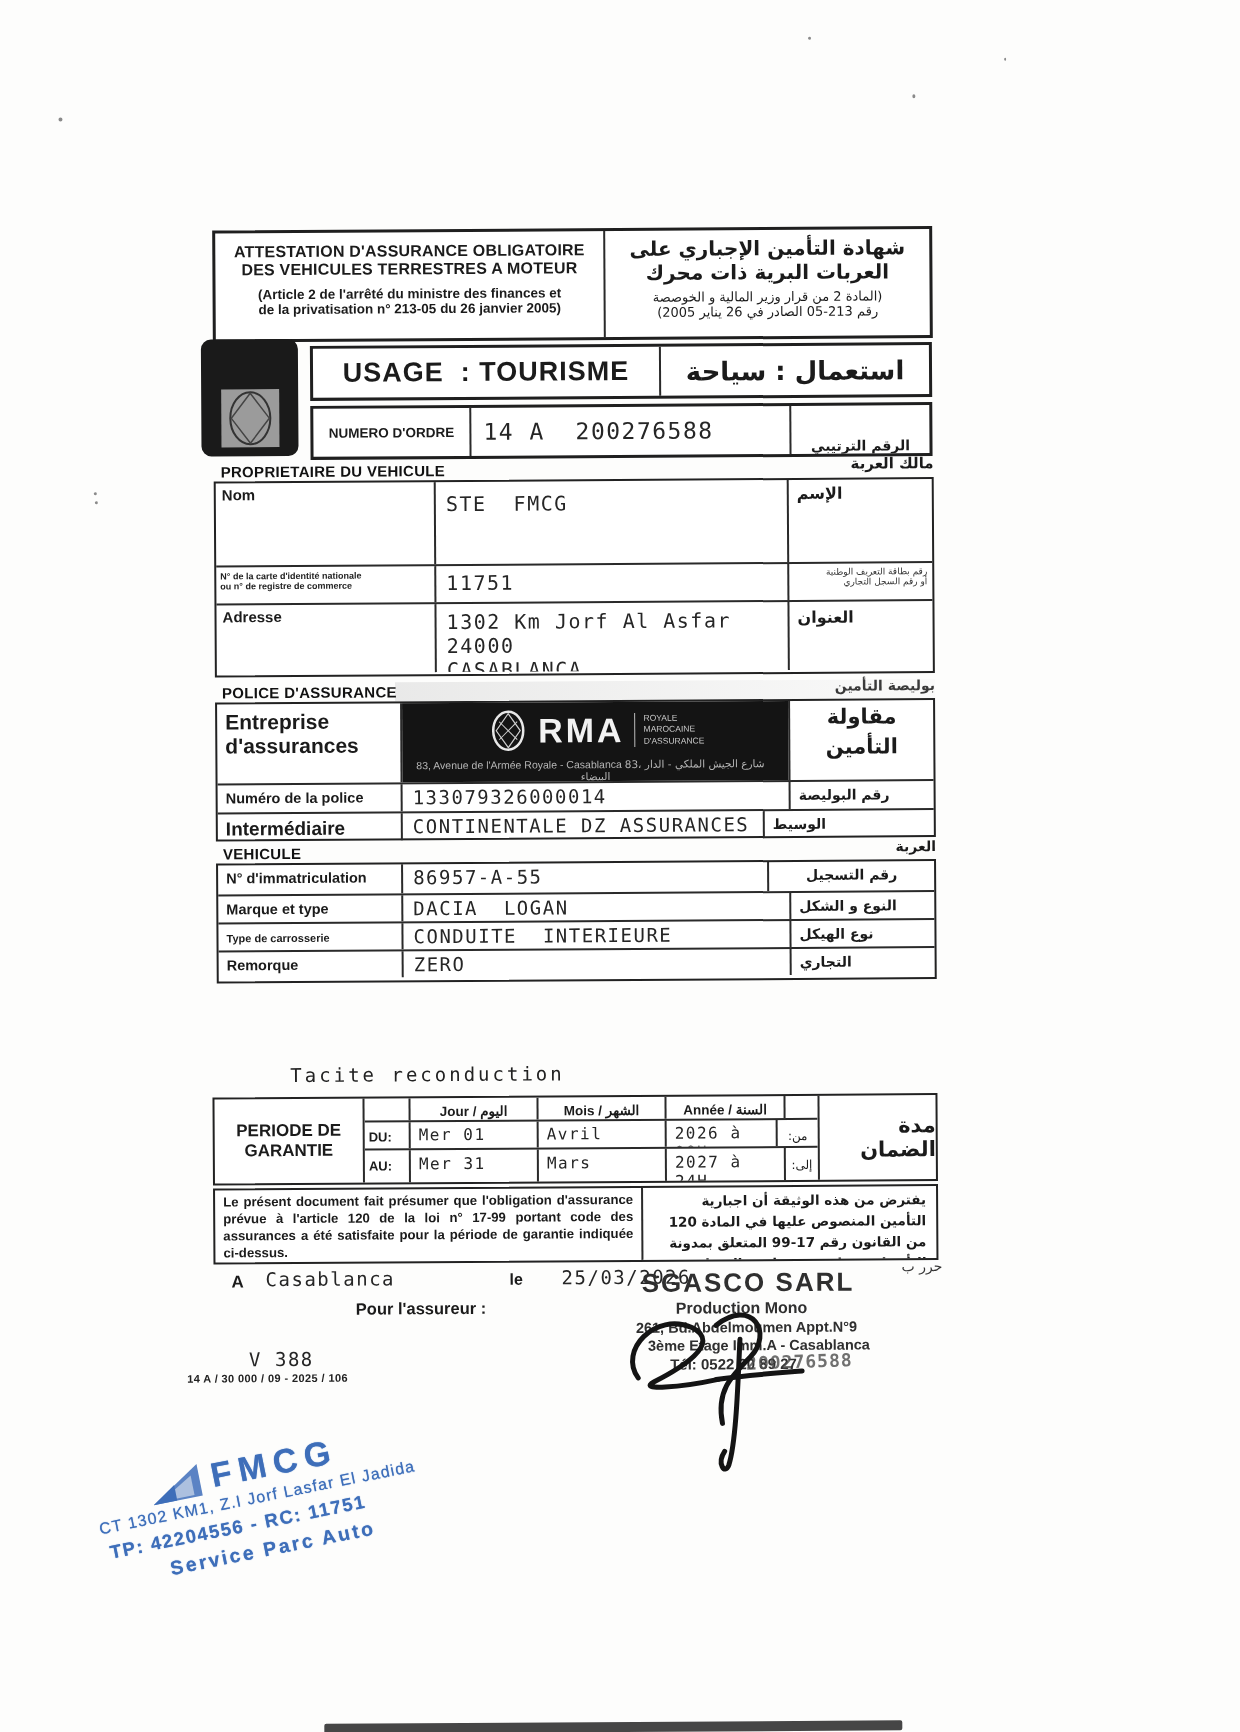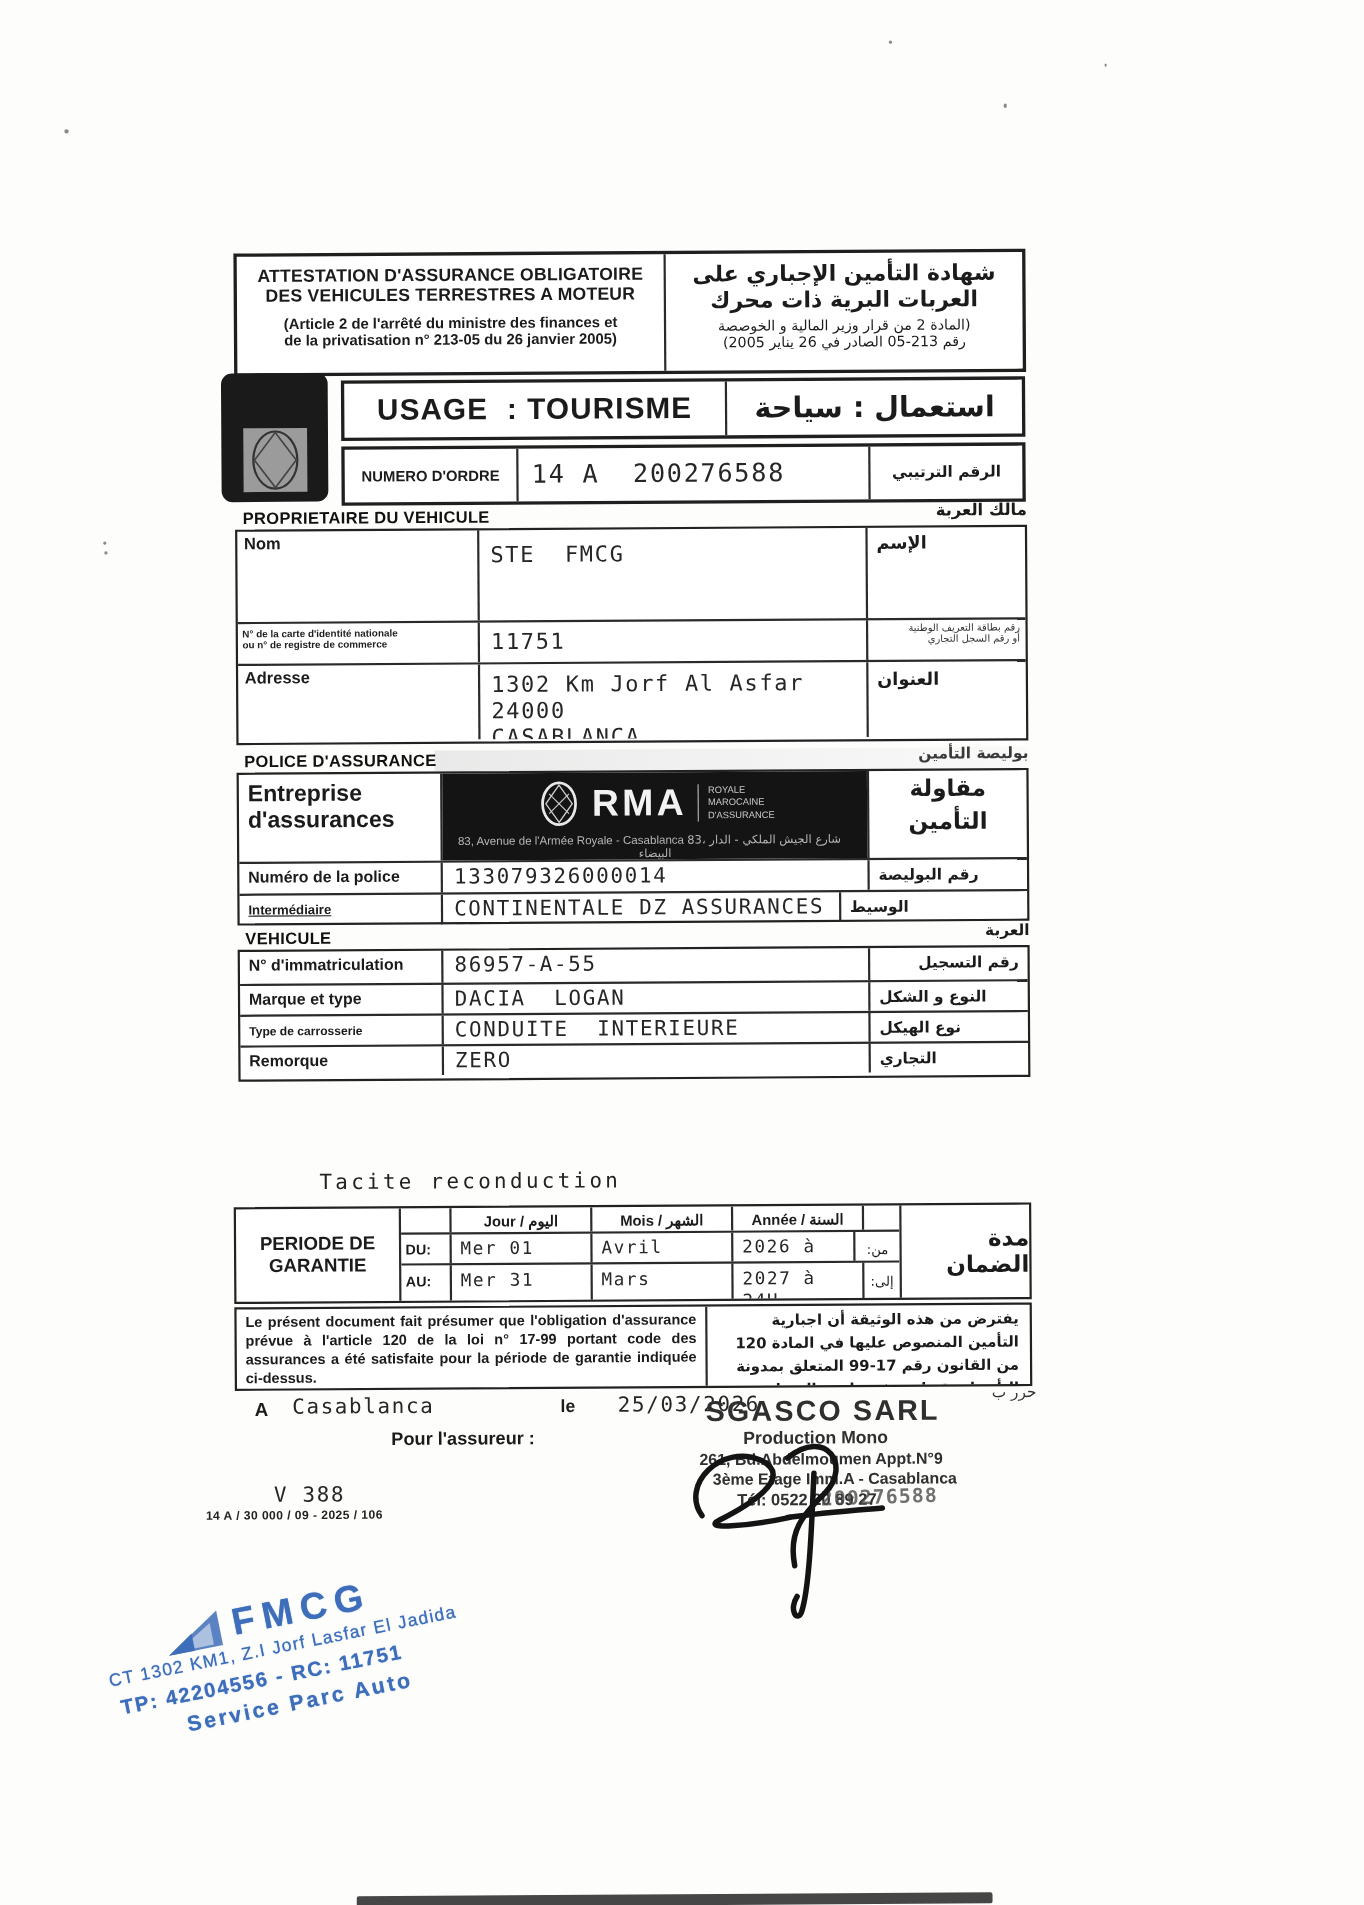--- a/index.html
+++ b/index.html
@@ -67,21 +67,21 @@
     </div>
   </div>
 
   <div class="abs box row" style="left:312px;top:404px;width:622px;height:54px;">
     <div class="cell vline" style="width:158px;display:flex;align-items:center;justify-content:center;">
       <span class="b" style="font-size:13.5px;">NUMERO D'ORDRE</span>
     </div>
     <div class="cell vline" style="width:320px;display:flex;align-items:center;padding-left:12px;">
       <span class="typed pre" style="font-size:23px;">14 A  200276588</span>
     </div>
-    <div class="cell ar" style="flex:1;display:flex;align-items:flex-end;justify-content:center;padding-bottom:16px;">
+    <div class="cell ar" style="flex:1;display:flex;align-items:flex-end;justify-content:center;padding-bottom:0;">
       <span class="b" style="font-size:14px;">الرقم الترتيبي</span>
     </div>
   </div>
 
   <div class="abs seclab" style="left:222px;top:461px;">PROPRIETAIRE DU VEHICULE</div>
   <div class="abs ar b" style="right:305px;top:456px;font-size:15px;">مالك العربة</div>
 
   <div class="abs tbl" style="left:215px;top:479px;width:720px;height:196px;">
     <div class="row" style="height:82px;">
       <div class="cell vline" style="width:220px;padding:3px 6px;">
@@ -162,39 +162,39 @@
       </div>
       <div class="cell" style="flex:1;padding:2px 0 0 10px;">
         <span class="typed" style="font-size:19px;">133079326000014</span>
       </div>
       <div class="cell ar" style="width:145px;border-left:2px solid #2a2a2a;padding:3px 8px;text-align:left;">
         <span class="b" style="font-size:14px;">رقم البوليصة</span>
       </div>
     </div>
     <div class="row hline" style="height:29px;">
       <div class="cell vline" style="width:185px;padding:4px 8px;">
-        <span class="b" style="font-size:12px;text-decoration:underline;">Intermédiaire</span>
+        <span class="b" style="font-size:19px;">Intermédiaire</span>
       </div>
       <div class="cell" style="flex:1;padding:2px 0 0 10px;">
         <span class="typed" style="font-size:19px;">CONTINENTALE DZ ASSURANCES ET</span>
       </div>
       <div class="cell ar" style="width:171px;border-left:2px solid #2a2a2a;padding:3px 8px;text-align:left;">
         <span class="b" style="font-size:14px;">الوسيط</span>
       </div>
     </div>
   </div>
 
   <div class="abs seclab" style="left:222px;top:843px;">VEHICULE</div>
   <div class="abs ar b" style="right:305px;top:840px;font-size:14px;">العربة</div>
 
   <div class="abs tbl" style="left:215px;top:861px;width:720px;height:120px;">
     <div class="row" style="height:29px;">
       <div class="cell vline" style="width:185px;padding:4px 8px;"><span class="b" style="font-size:14.5px;">N° d'immatriculation</span></div>
       <div class="cell" style="flex:1;padding:2px 0 0 10px;"><span class="typed" style="font-size:19px;">86957-A-55</span></div>
-      <div class="cell ar" style="width:145px;border-left:2px solid #2a2a2a;padding:3px 8px;text-align:right;"><span class="b" style="font-size:14px;">رقم التسجيل</span></div>
+      <div class="cell ar" style="width:167px;border-left:2px solid #2a2a2a;padding:3px 8px;text-align:center;"><span class="b" style="font-size:14px;">رقم التسجيل</span></div>
     </div>
     <div class="row hline" style="height:28px;">
       <div class="cell vline" style="width:185px;padding:4px 8px;"><span class="b" style="font-size:14.5px;">Marque et type</span></div>
       <div class="cell" style="flex:1;padding:2px 0 0 10px;"><span class="typed pre" style="font-size:19px;">DACIA  LOGAN</span></div>
       <div class="cell ar" style="width:145px;border-left:2px solid #2a2a2a;padding:3px 8px;text-align:left;"><span class="b" style="font-size:14px;">النوع و الشكل</span></div>
     </div>
     <div class="row hline" style="height:28px;">
       <div class="cell vline" style="width:185px;padding:4px 8px;"><span class="b" style="font-size:11px;margin-top:20px;">Type de carrosserie</span></div>
       <div class="cell" style="flex:1;padding:2px 0 0 10px;"><span class="typed pre" style="font-size:19px;">CONDUITE  INTERIEURE</span></div>
       <div class="cell ar" style="width:145px;border-left:2px solid #2a2a2a;padding:3px 8px;text-align:left;"><span class="b" style="font-size:14px;">نوع الهيكل</span></div>

